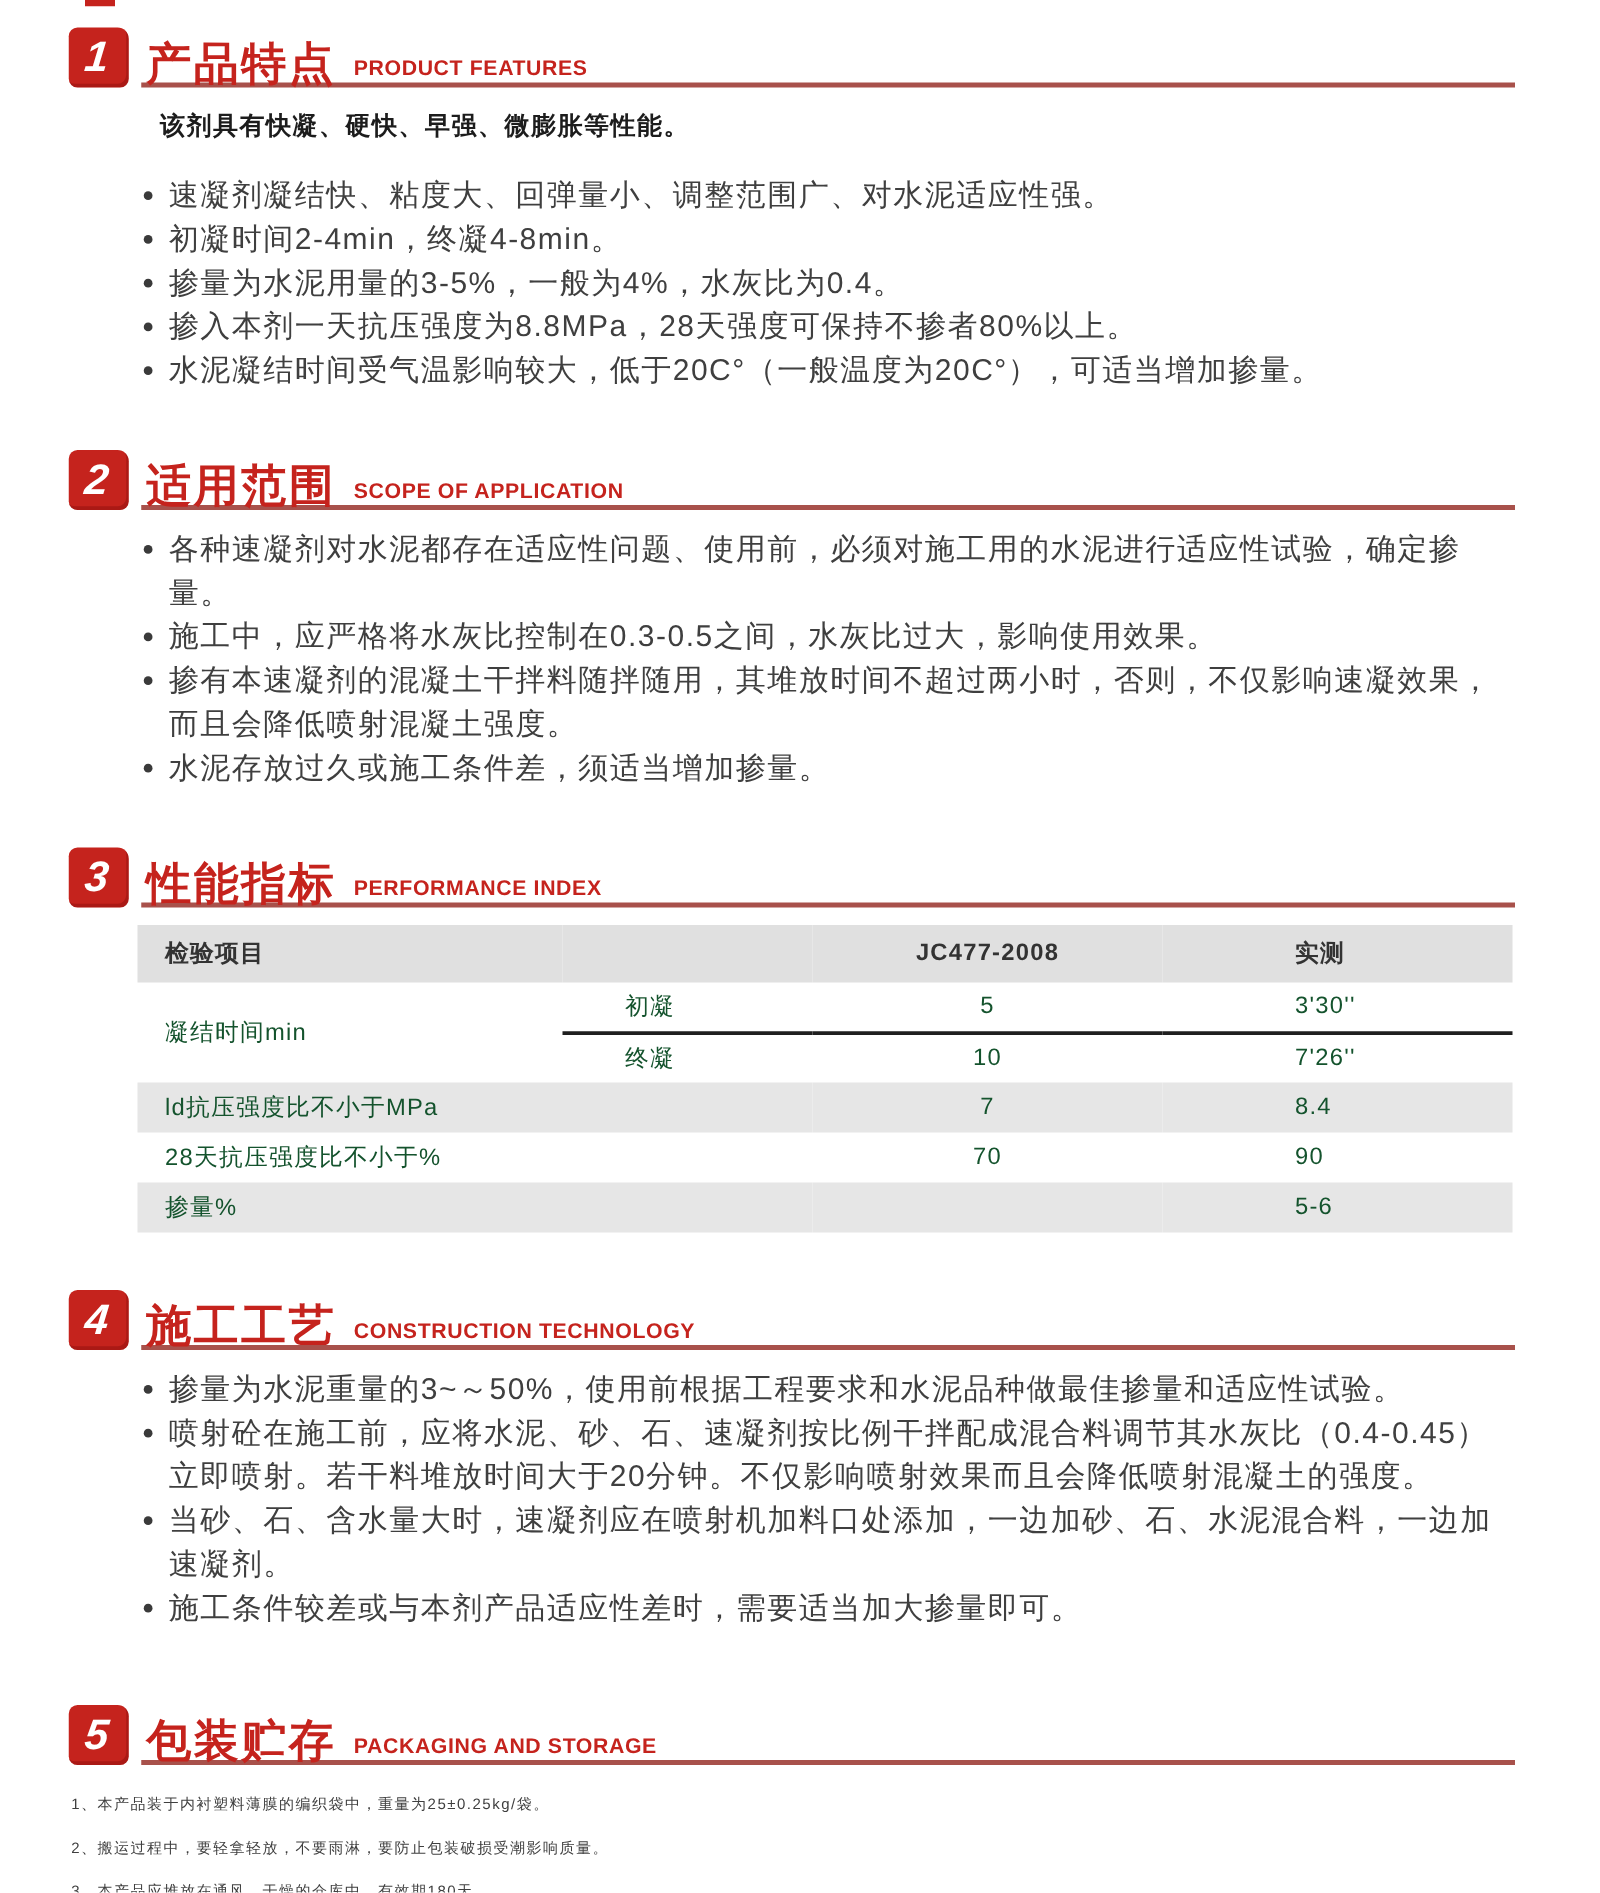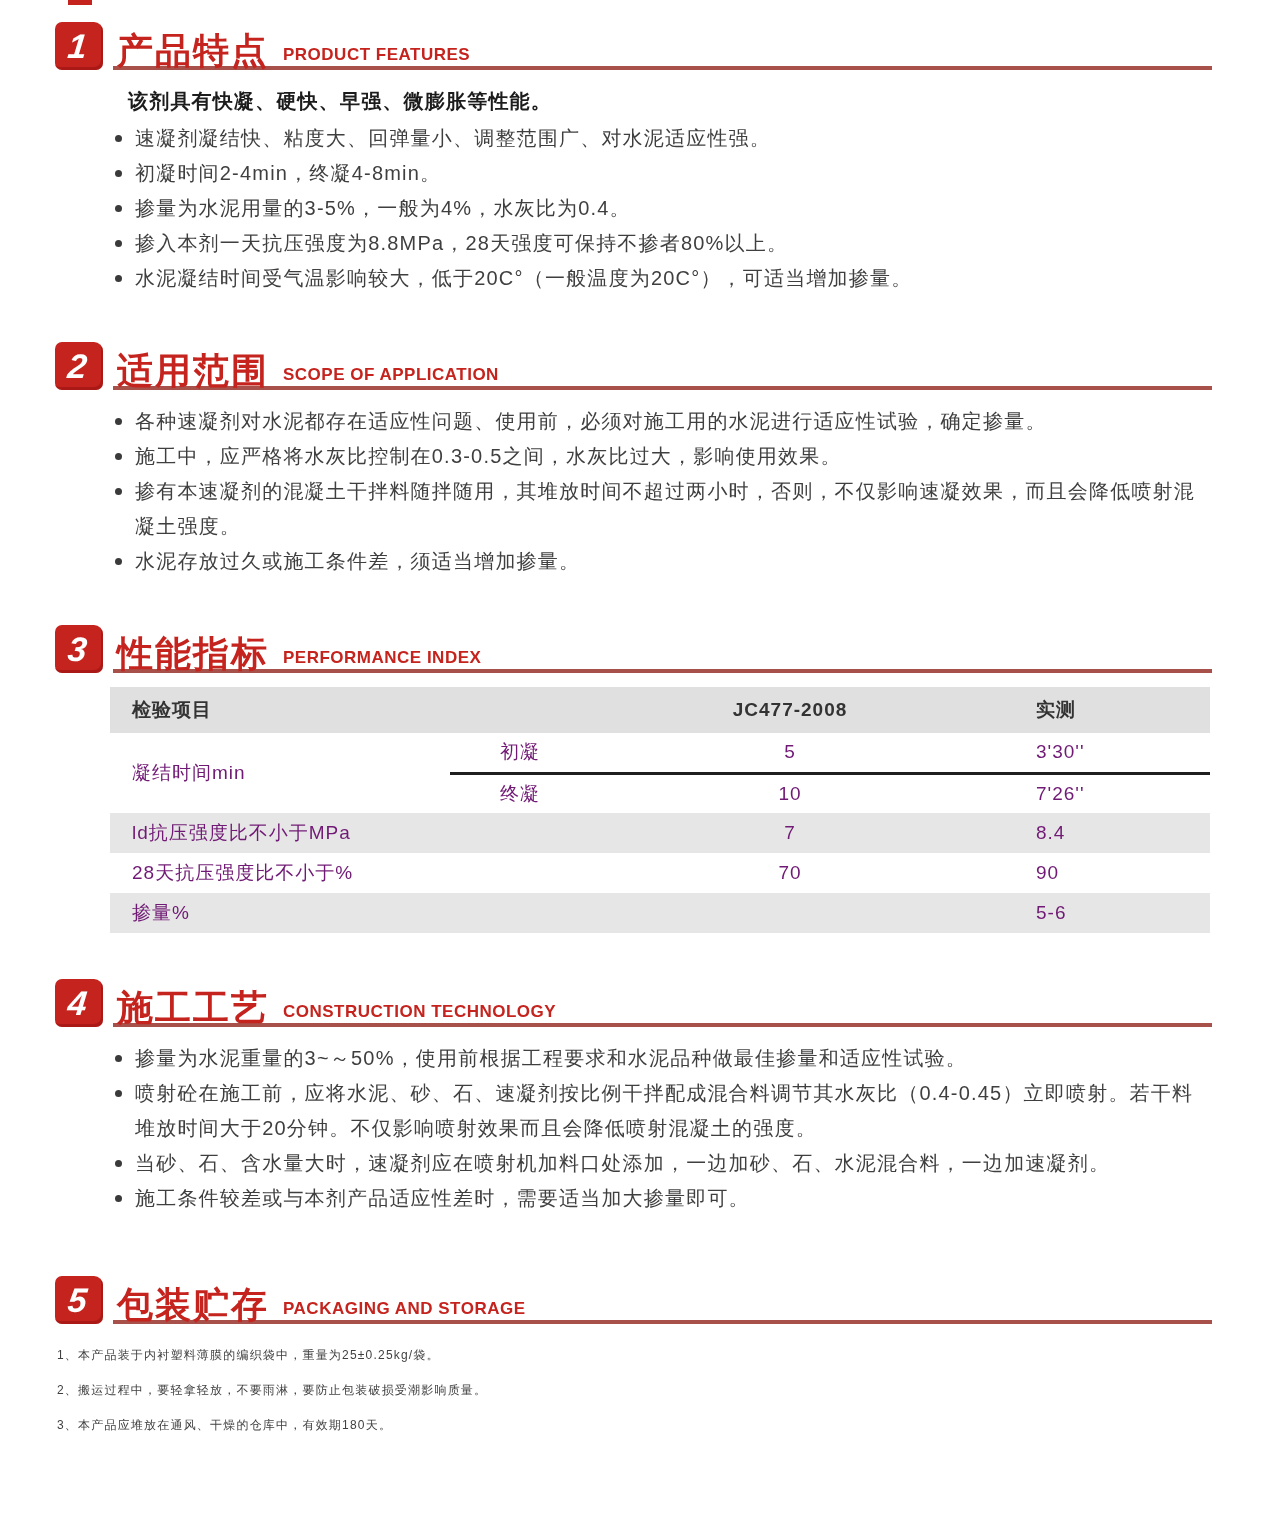--- a/index.html
+++ b/index.html
@@ -52,43 +52,43 @@
     letter-spacing:2px;line-height:1.1;
     transform:translateY(5px);
   }
   .title-en{
     color:var(--accent);font-size:17px;font-weight:bold;
     letter-spacing:.5px;padding-bottom:1px;
   }
 
   
   .intro{
-    margin-left:73px;margin-bottom:2px;
+    margin-left:73px;margin-bottom:20px;
     font-size:20px;font-weight:bold;color:#1c1c1c;
     letter-spacing:1.2px;line-height:35px;
   }
   .bullets{padding-left:60px;}
   .bullet{display:flex;line-height:35px;}
   .dot{
     flex:0 0 7px;width:7px;height:7px;border-radius:50%;
     background:#3a3a3a;margin-top:14px;margin-right:13px;
   }
   .bullet-text{
-    flex:1;font-size:20px;letter-spacing:1.2px;color:var(--text);
+    flex:1;font-size:24px;letter-spacing:1.2px;color:var(--text);
   }
   .numbered{padding-left:2px;}
   .numline{font-size:12px;letter-spacing:1.2px;line-height:35px;color:var(--text);}
 
   
   table.perf{
     width:1100px;margin-left:55px;margin-top:8px;
     border-collapse:collapse;table-layout:fixed;
   }
   table.perf td{
-    font-size:19px;color:#701a75;height:40px;letter-spacing:1px;
+    font-size:19px;color:#14532d;height:40px;letter-spacing:1px;
     vertical-align:middle;
   }
   .col-item{width:340px;}
   .col-sub{width:200px;}
   .col-std{width:280px;}
   .col-meas{width:280px;}
   td.c-item{padding-left:22px;text-align:left;}
   td.c-sub{text-align:center;padding-right:60px;}
   td.c-std{text-align:center;}
   td.c-meas{text-align:left;padding-left:106px;}

